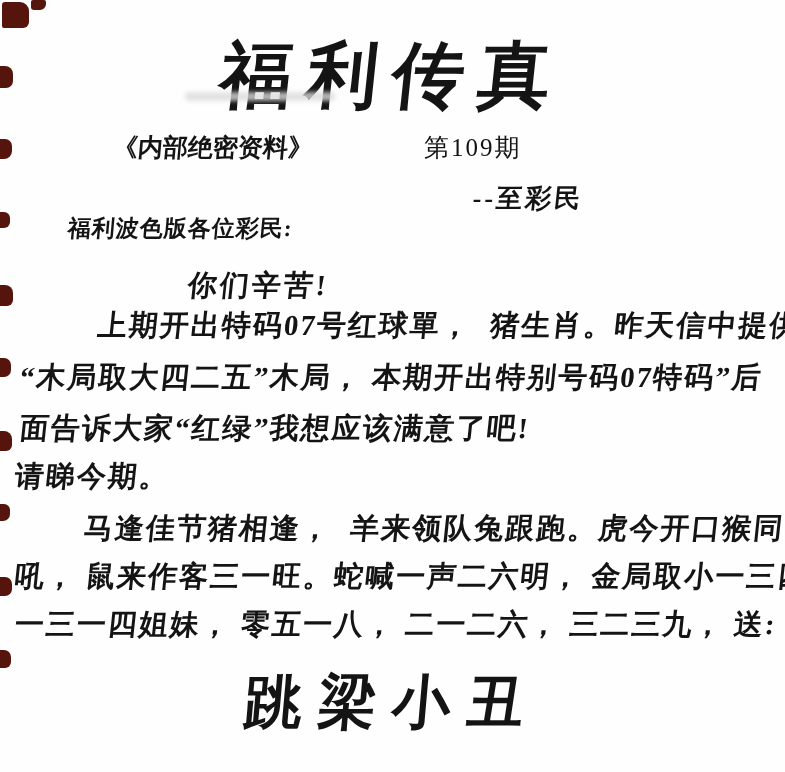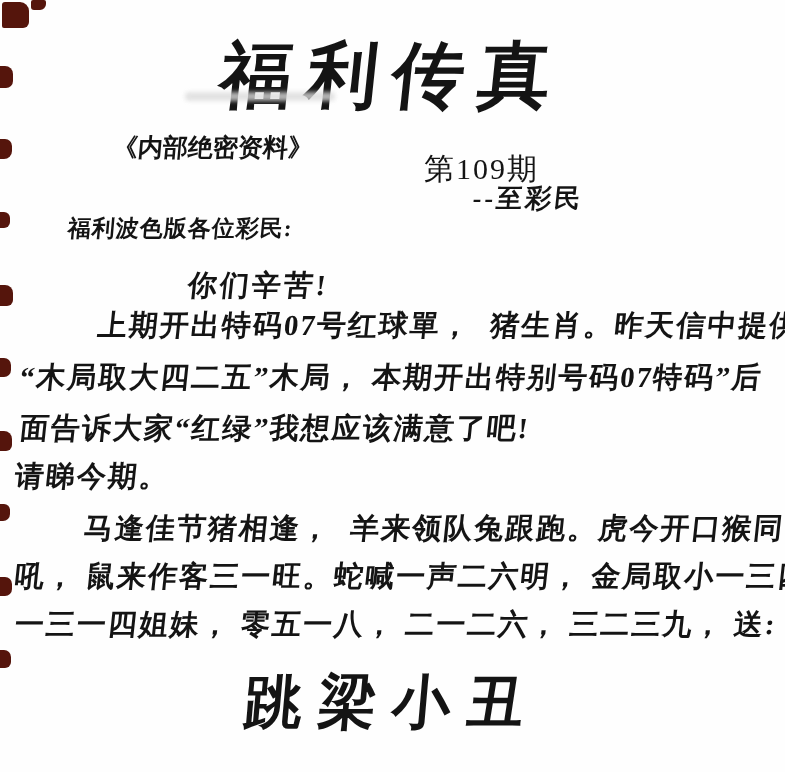--- a/index.html
+++ b/index.html
@@ -19,21 +19,21 @@
     text-align: center;
     font-size: 72px; font-weight: 900;
     letter-spacing: 14px;
     transform: skewX(-6deg);
   }
   .title-smudge {
     position: absolute; top: 92px; left: 185px; width: 150px; height: 9px;
     background: #dcdcdc; filter: blur(2px); border-radius: 4px; opacity: .8;
   }
   .classification { top: 131px; left: 113px; font-size: 25px; font-weight: 700; transform: skewX(-5deg); }
-  .issue { top: 149px; left: 424px; font-size: 30px; font-weight: 400; letter-spacing: 2px; }
+  .issue { top: 131px; left: 424px; font-size: 25px; font-weight: 400; letter-spacing: 2px; }
   .dedication { top: 181px; left: 473px; font-size: 26px; font-weight: 700; transform: skewX(-6deg); letter-spacing: 3px; }
   .salutation { top: 213px; left: 68px; font-size: 23px; font-weight: 700; transform: skewX(-5deg); letter-spacing: 1px; }
 
   .greeting { top: 266px; left: 188px; font-size: 29px; font-weight: 700; transform: skewX(-6deg); letter-spacing: 3px; }
 
   .body-line { font-size: 29px; font-weight: 700; transform: skewX(-6deg); letter-spacing: 2px; }
   .l-p1a { top: 306px; left: 98px; }
   .l-p1b { top: 358px; left: 20px; }
   .l-p1c { top: 409px; left: 20px; }
   .l-p1d { top: 457px; left: 15px; }

